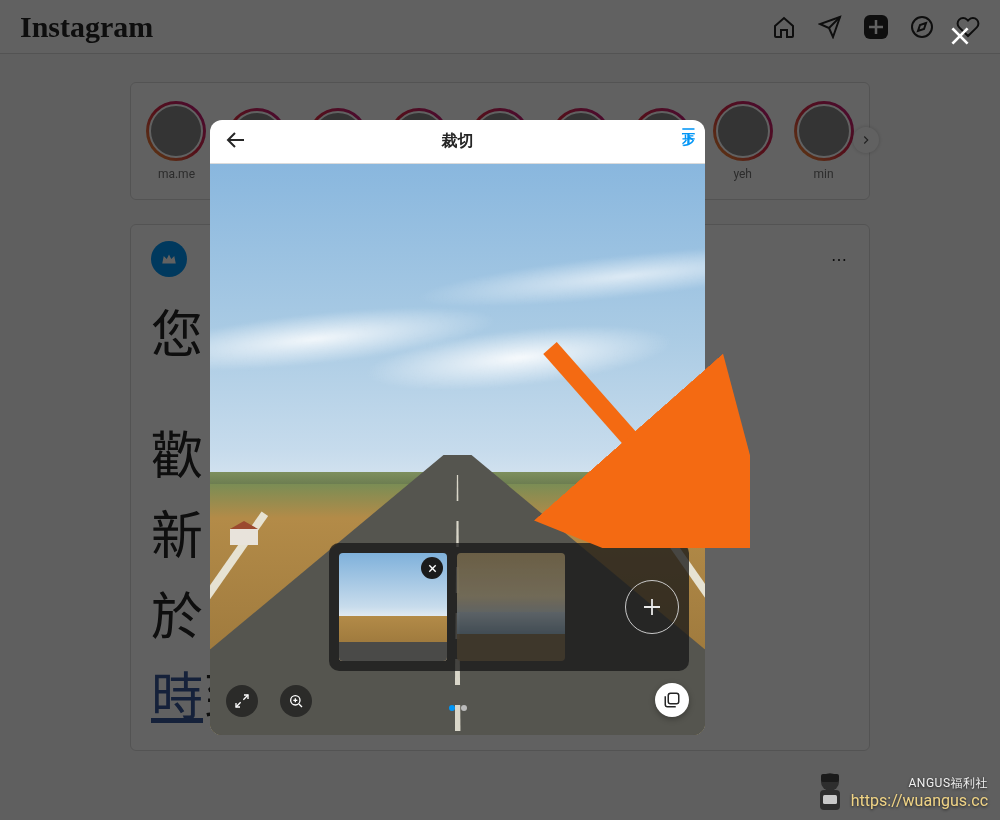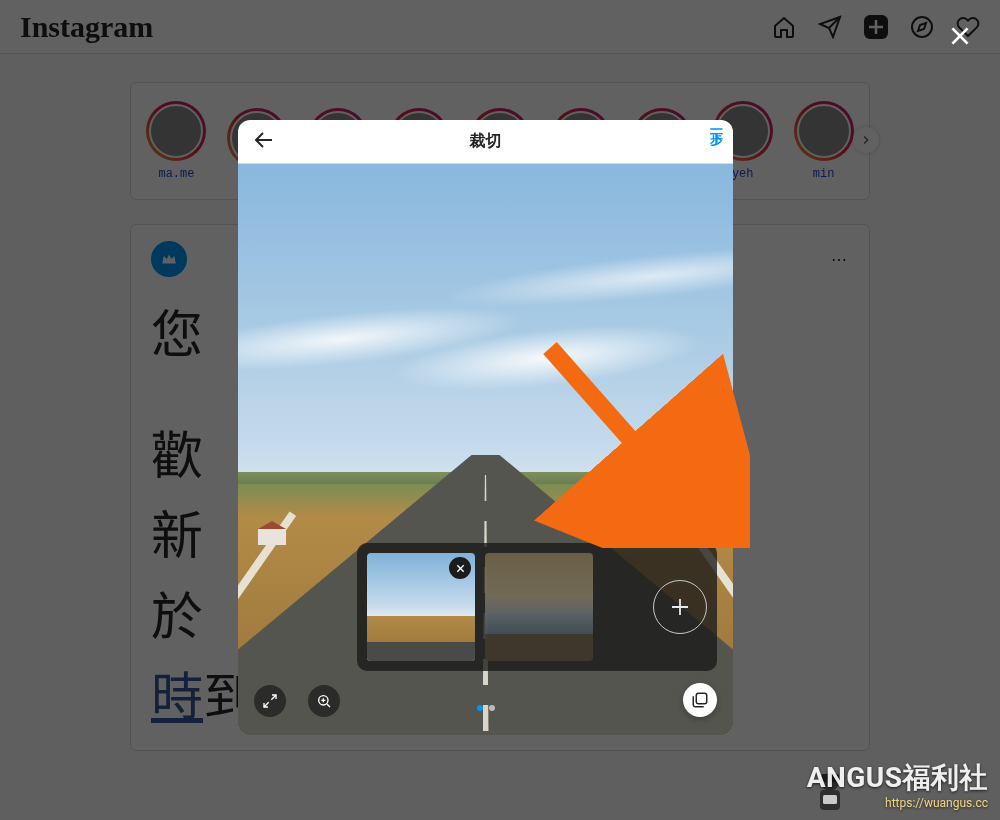--- a/index.html
+++ b/index.html
@@ -80,21 +80,21 @@
     gap: 18px;
     position: relative;
   }
   .story { display: flex; flex-direction: column; align-items: center; gap: 6px; width: 66px;}
   .story-ring {
     width: 60px; height: 60px; border-radius: 50%;
     background: linear-gradient(45deg,#f09433,#e6683c,#dc2743,#cc2366,#bc1888);
     padding: 3px;
   }
   .story-ring-inner{ width:100%;height:100%;border-radius:50%;background:#888;border:2px solid #fff;}
-  .story-name { font-size: 12px; color:#1d4ed8; max-width: 62px; overflow:hidden; text-overflow:ellipsis; white-space:nowrap;font-family:Liberation Mono, monospace;}
+  .story-name { font-size: 12px; color:#737373; max-width: 62px; overflow:hidden; text-overflow:ellipsis; white-space:nowrap;}
   .stories-next {
     position:absolute; right:-10px; top:44px; width:26px; height:26px;
     background:#fff; border-radius:50%; box-shadow:0 0 4px rgba(0,0,0,.2);
     display:flex;align-items:center;justify-content:center;
   }
 
   .feed-card {
     margin-top: 24px;
     background:#fff;
     border:1px solid #dbdbdb;
@@ -129,21 +129,21 @@
   }
 
   
   .modal {
     position:absolute;
     top:120px; left:210px;
     width:495px; height:615px;
     background:#fff;
     border-radius:12px;
     overflow:hidden;
-    display:flex; flex-direction:column;margin-left:28px;
+    display:flex; flex-direction:column;
   }
   .modal-header{
     height:44px;
     border-bottom:1px solid #dbdbdb;
     display:flex; align-items:center;
     padding:0 14px;
     position:relative;
   }
   .back-btn{ cursor:pointer; }
   .modal-title{
@@ -302,22 +302,22 @@
   }
 
   
   .watermark{
     position:absolute; right:12px; bottom:8px;
     color:#fff; font-size:12px; text-align:right;
     text-shadow:0 1px 3px rgba(0,0,0,.8);
     line-height:1.3;
     opacity:.9;
   }
-  .watermark .t1{ font-size:28px; font-weight:700; letter-spacing:.5px;}
-  .watermark .t2{ font-size:12px; color:#ffe08a;}
+  .watermark .t1{ font-size:12px; font-weight:400; letter-spacing:.5px;}
+  .watermark .t2{ font-size:16px; color:#ffe08a;}
   .watermark-figure{
     position:absolute; right:150px; bottom:6px;
     width:40px; height:46px;
   }
 </style>
 </head>
 <body>
 
 <div class="bg-page">
   <div class="top-nav">

